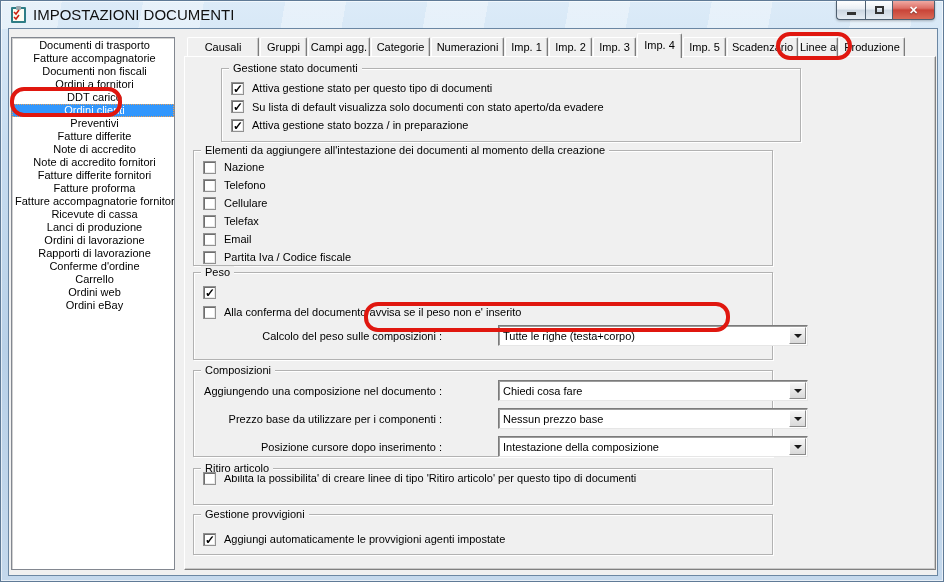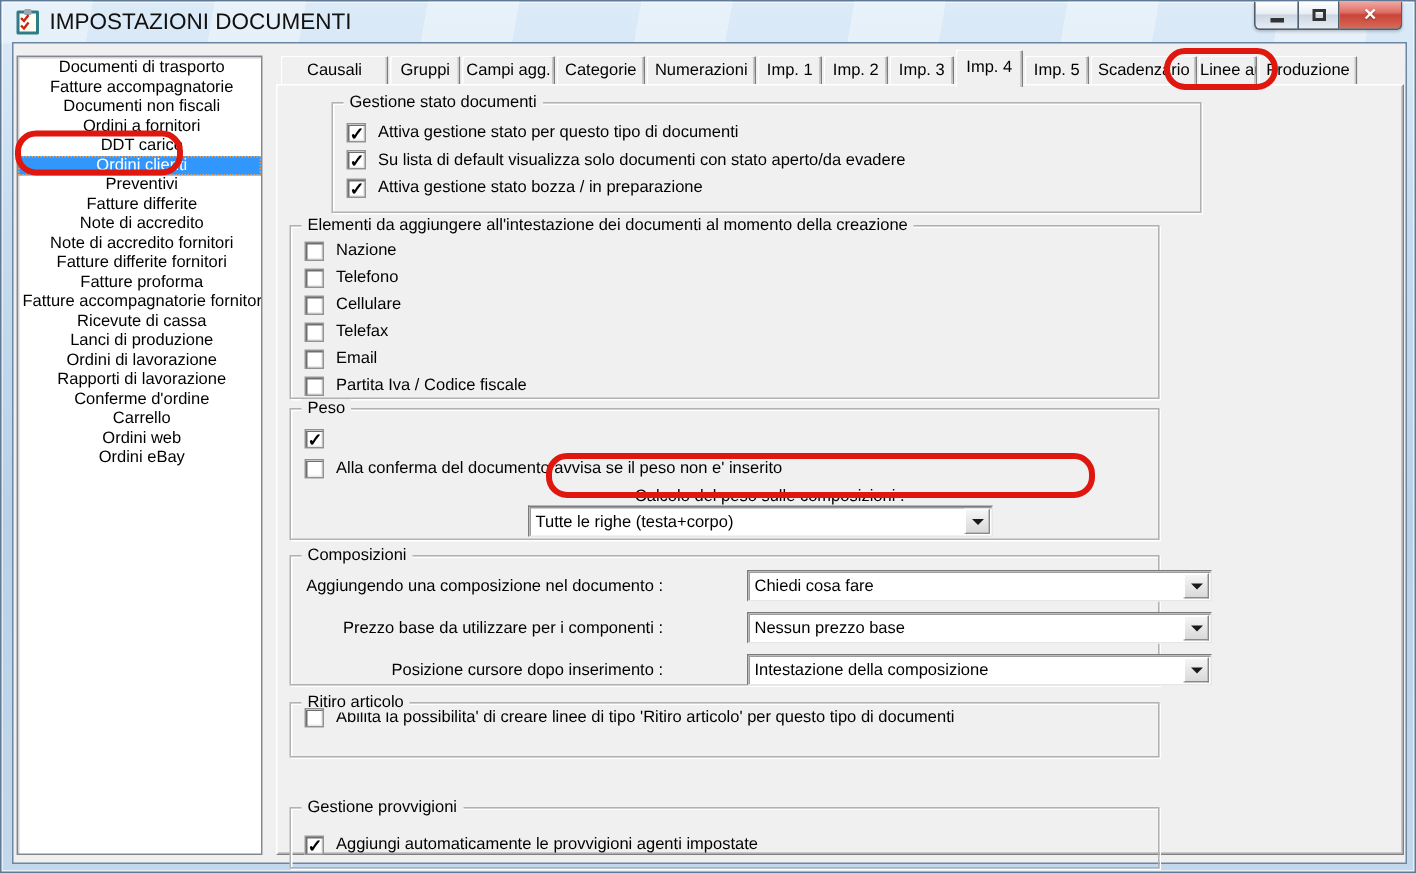--- a/index.html
+++ b/index.html
@@ -81,26 +81,26 @@
   .combobtn::after { content:""; width:0; height:0;
     border:4px solid transparent; border-top:4px solid #1a1a1a; margin-top:4px; }
 
   
   #grp-stato        { top:11px;  height:74px;  padding-top:10px;margin-left:28px; }
   #grp-stato .cbrow { height:18.5px; }
   #grp-elementi     { top:93px;  height:116px; padding-top:7px;text-align:center; }
   #grp-elementi .cbrow { height:18px; }
   #grp-peso         { top:215px; height:88px;  padding-top:9px; }
   #grp-peso .cbrow  { height:20px; }
-  #grp-peso .comborow { margin-top:3px;flex-direction:column; }
+  #grp-peso .comborow { margin-top:3px; }
   #grp-composizioni { top:313px; height:87px;  padding-top:9px; }
   #grp-composizioni .comborow { margin-bottom:7px; }
   #grp-ritiro       { top:411px; height:37px;  padding-top:0; }
   #grp-ritiro .cbrow { height:18px; }
-  #grp-provvigioni  { top:457px; height:41px;  padding-top:15px;margin-top:24px; }
+  #grp-provvigioni  { top:457px; height:41px;  padding-top:15px; }
   #grp-provvigioni .cbrow { height:18px; }
 
   
   .annotation { position:absolute; border:4px solid #e0170f; border-radius:14px;
     background:transparent; pointer-events:none; z-index:10; }
   #ann-list { left:1px;  top:58px;  width:112px; height:30px; }
   #ann-tab  { left:767px; top:3px;  width:76px;  height:28px; }
   #ann-peso { left:355px; top:273px; width:366px; height:30px; }
 </style>
 </head>

